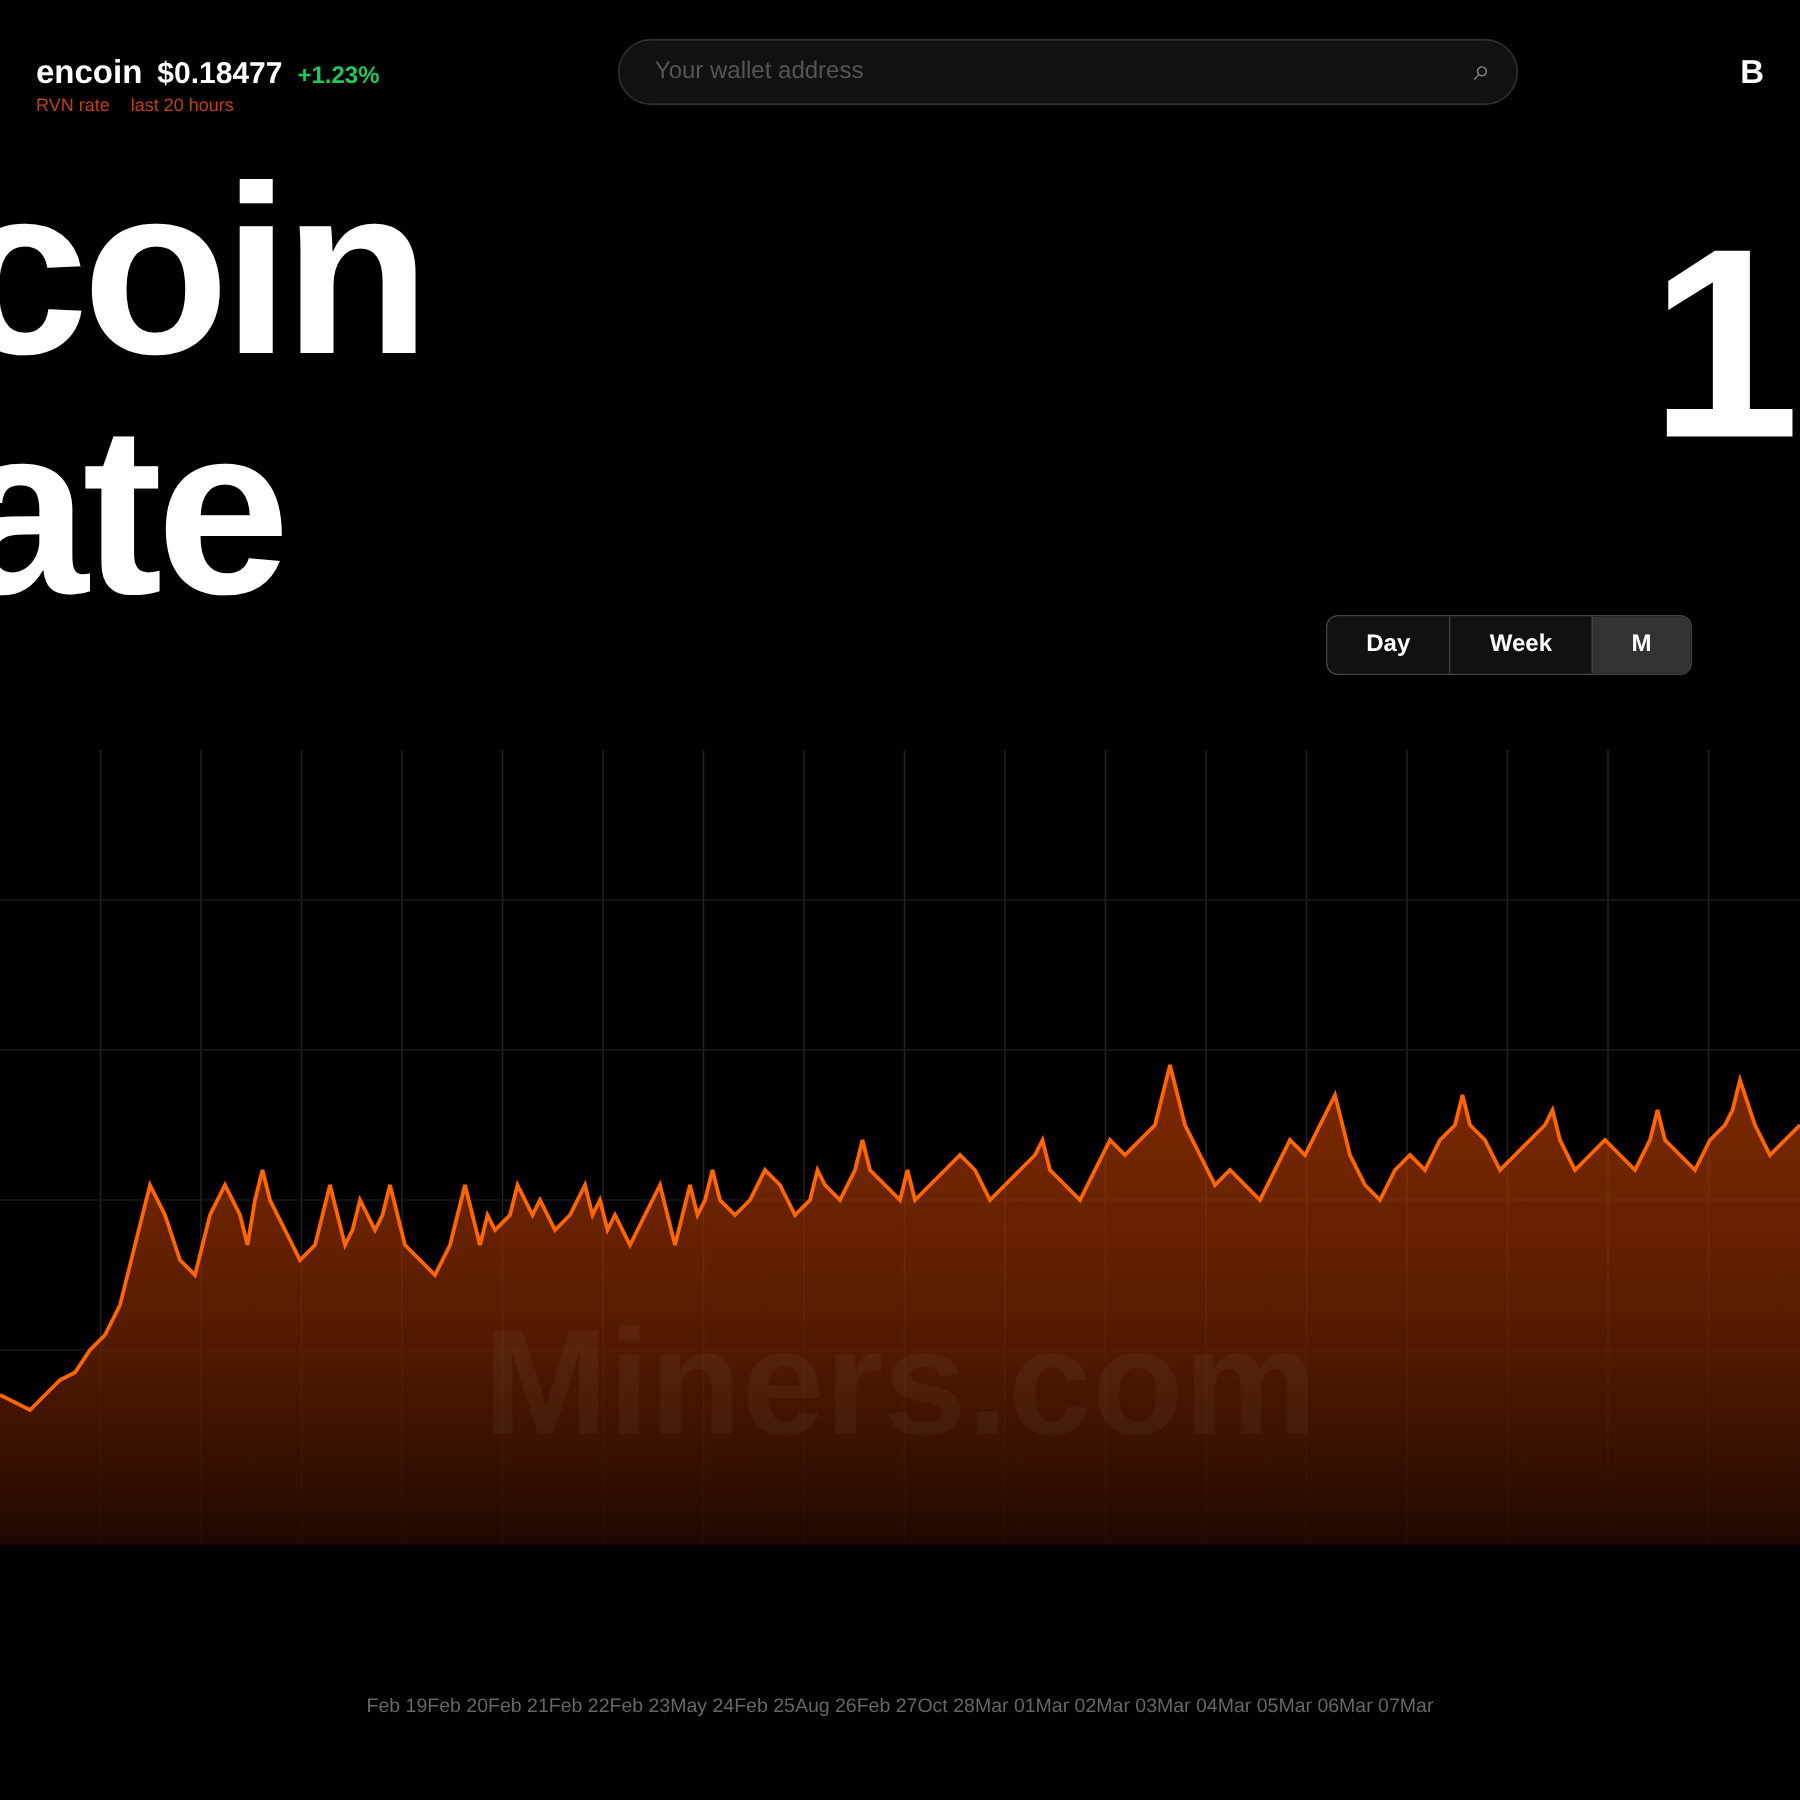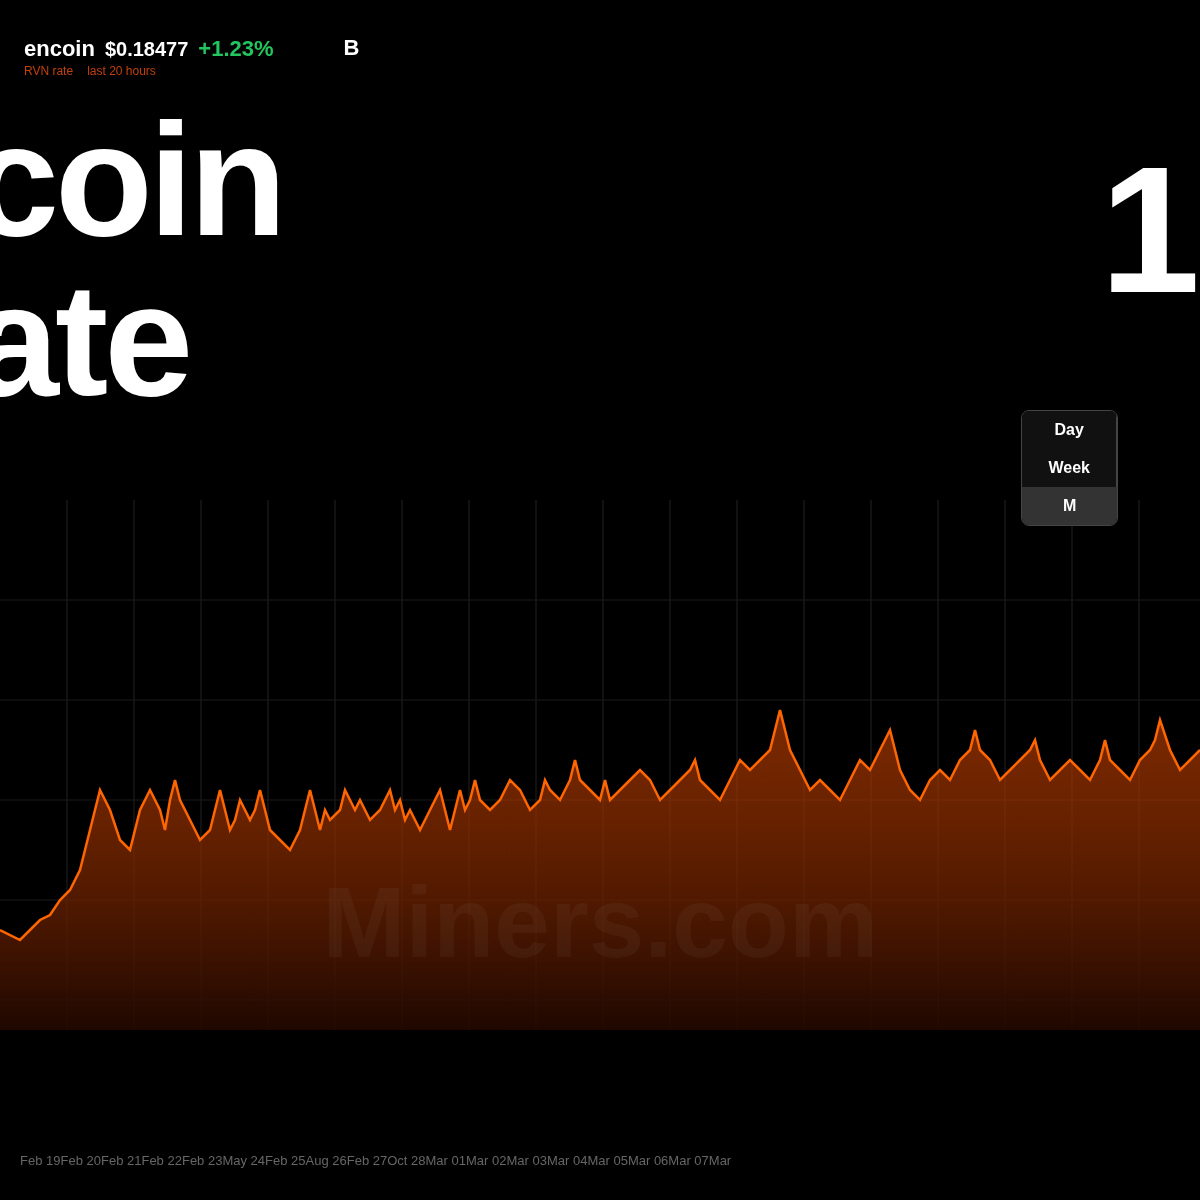--- a/index.html
+++ b/index.html
@@ -42,21 +42,21 @@
     }
 
     .price-value {
       font-size: 20px;
       font-weight: 600;
       color: #fff;
       margin-top: 20px;
     }
 
     .price-change {
-      font-size: 22px;
+      font-size: 16px;
       font-weight: 700;
       color: #22c55e;
     }
 
     .price-labels {
       display: flex;
       gap: 14px;
       margin-top: 2px;
     }
 
@@ -117,28 +117,27 @@
       font-weight: 900;
       color: #fff;
       line-height: 1;
       letter-spacing: -4px;
     }
 
     
     .time-range {
       position: absolute;
       top: 410px;
-      right: 82px;
+      right: 72px;
       display: flex;
       gap: 0;
       z-index: 10;
       border: 1.5px solid #444;
       border-radius: 8px;
       overflow: hidden;
-      flex-direction: column;
     }
 
     .time-btn {
       padding: 10px 26px;
       font-size: 16px;
       font-weight: 600;
       color: #fff;
       background: #111;
       border: none;
       cursor: pointer;
@@ -177,25 +176,25 @@
       font-weight: 900;
       color: rgba(255,255,255,0.04);
       white-space: nowrap;
       z-index: 1;
       pointer-events: none;
     }
 
     
     .date-labels {
       position: absolute;
-      bottom: 32px;
+      bottom: 56px;
       left: 0;
       right: 0;
       display: flex;
-      justify-content: flex-start;
+      justify-content: center;
       padding: 0 20px;
     }
 
     .date-label {
       font-size: 13px;
       color: #666;
       text-align: center;
     }
   </style>
 </head>
@@ -207,20 +206,24 @@
       <span class="brand-name">encoin</span>
       <span class="price-value">$0.18477</span>
       <span class="price-change">+1.23%</span>
     </div>
     <div class="price-labels">
       <span class="price-label">RVN rate</span>
       <span class="price-label">last 20 hours</span>
     </div>
   </div>
 
+  <div class="search-bar">
+    <input class="search-input" type="text" placeholder="Your wallet address" style="">
+    <span class="search-icon">⌕</span>
+  </div>
 
   <div class="nav-right">B</div>
 </div>
 
 <div class="hero-section">
   <div class="hero-title">
     <span>coin</span><br>
     <span>ate</span>
   </div>
 </div>

